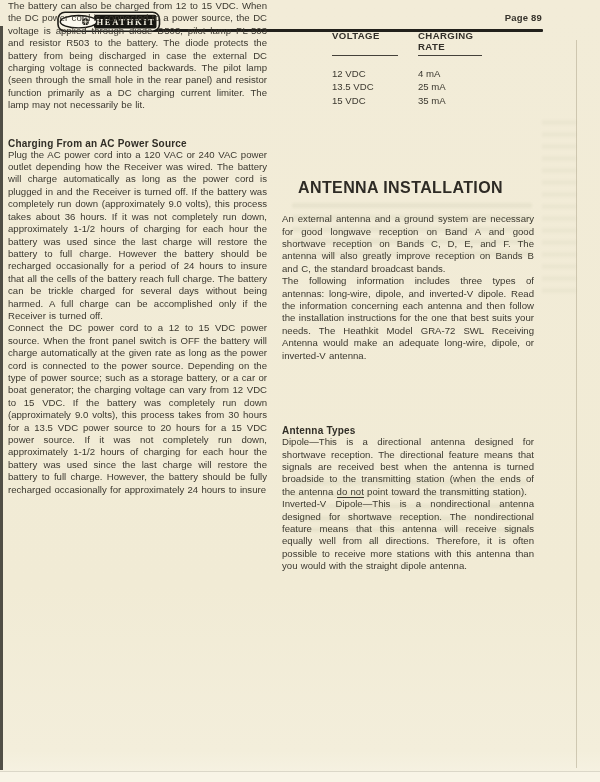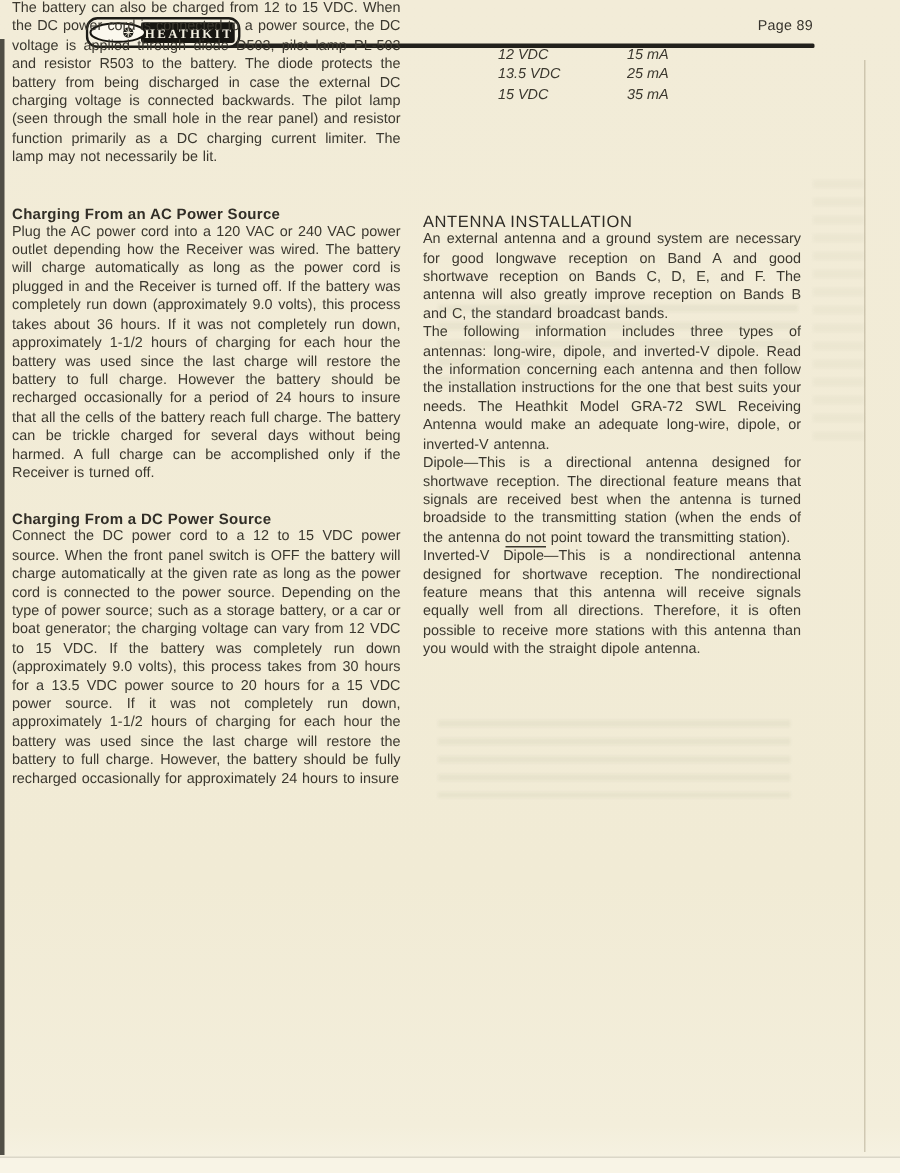--- a/index.html
+++ b/index.html
@@ -25,39 +25,39 @@
     background: #f8f4e6; border-top: 1px solid rgba(90,85,65,.18);
   }
   .crease {
     position: absolute; top: 40px; bottom: 14px; left: 576px; width: 1px;
     background: rgba(140,130,100,.35);
   }
   
   .logo { position: absolute; left: 13px; top: 11px; margin-left: 44px; }
   .page-num {
     position: absolute; right: 58px; top: 12px;
-    font-size: 9.5px; font-weight: 400; color: #36332c; letter-spacing: .2px; padding-left: 24px;
+    font-size: 9.5px; font-weight: 700; color: #36332c; letter-spacing: .2px; padding-left: 24px;
   }
   .header-rule {
     position: absolute; left: 108px; right: 57px; top: 29px; height: 3px;
     background: #22211c; border-radius: 1px;
   }
   
   .col { position: absolute; top: 0; }
   .col-left  { left: 8px;   width: 259px; }
   .col-right { left: 282px; width: 252px; }
   .col p {
     margin: 0; font-size: 9.6px; line-height: 12.4px;
     text-align: justify; word-spacing: .6px; color: #3b382f;
   }
   .h-sub {
     margin: 0; font-size: 10px; font-weight: bold; color: #312e27; letter-spacing: .2px;
   }
   .h-main {
-    margin: 0; font-size: 11px; font-weight: normal; color: #2e2b25; letter-spacing: .4px;
+    margin: 16px; font-size: 16px; font-weight: bold; color: #2e2b25; letter-spacing: .4px;
   }
   .ul { border-bottom: 1px solid #3b382f; padding-bottom: .5px; }
   
   .lp1 { margin-top: 40px; }
   .lp2 { margin-top: 19px; }
   .lh1 { margin-top: 26px; }
   .lp3 { margin-top: 14px; }
   .lh2 { margin-top: 19px; }
   .lp4 { margin-top: 11px; }
   .lp5 { margin-top: 25px; }
@@ -72,21 +72,21 @@
   .vtable { margin-top: 30px; margin-left: 50px; width: 190px; font-size: 9.6px; }
   .vt-head { display: flex; }
   .vt-head .th {
     font-weight: bold; color: #33302a; letter-spacing: .4px;
     border-bottom: 1.5px solid #44413a; padding-bottom: 3px;
     display: flex; align-items: flex-start; line-height: 11px; min-height: 25px;
     box-sizing: border-box;
   }
   .th-voltage { width: 66px; margin-right: 20px; }
   .th-rate    { width: 64px; }
-  .vt-body { margin-top: 11px; font-style: italic; }
+  .vt-body { margin-top: 11px; }
   .vt-row { display: flex; line-height: 13.4px; color: #3b382f; }
   .vt-row .td-v { width: 86px; }
   
   .ghost {
     position: absolute; pointer-events: none;
     filter: blur(1px); opacity: .8;
     background: repeating-linear-gradient(
       to bottom,
       rgba(128,138,102,.10) 0px, rgba(128,138,102,.10) 5px,
       rgba(0,0,0,0) 5px, rgba(0,0,0,0) 12px);
@@ -120,46 +120,50 @@
       <text x="69" y="14.2" text-anchor="middle" font-family="Liberation Serif, serif" font-size="8.6" font-weight="bold" letter-spacing="1.6" fill="#f3efe0">HEATHKIT</text>
     </svg>
   </div>
 
   <div class="page-num">Page 89</div>
 
   <section class="col col-left">
     <p class="lp2">The battery can also be charged from 12 to 15 VDC. When the DC power cord is connected to a power source, the DC voltage is applied through diode D503, pilot lamp PL-503 and resistor R503 to the battery. The diode protects the battery from being discharged in case the external DC charging voltage is connected backwards. The pilot lamp (seen through the small hole in the rear panel) and resistor function primarily as a DC charging current limiter. The lamp may not necessarily be lit.</p>
     <h3 class="h-sub lh1">Charging From an AC Power Source</h3>
     <p class="lp3">Plug the AC power cord into a 120 VAC or 240 VAC power outlet depending how the Receiver was wired. The battery will charge automatically as long as the power cord is plugged in and the Receiver is turned off. If the battery was completely run down (approximately 9.0 volts), this process takes about 36 hours. If it was not completely run down, approximately 1-1/2 hours of charging for each hour the battery was used since the last charge will restore the battery to full charge. However the battery should be recharged occasionally for a period of 24 hours to insure that all the cells of the battery reach full charge. The battery can be trickle charged for several days without being harmed. A full charge can be accomplished only if the Receiver is turned off.</p>
-    <h3 class="h-sub lh2">Charging From a DC Power Source</h3>
     <p class="lp5">Connect the DC power cord to a 12 to 15 VDC power source. When the front panel switch is OFF the battery will charge automatically at the given rate as long as the power cord is connected to the power source. Depending on the type of power source; such as a storage battery, or a car or boat generator; the charging voltage can vary from 12 VDC to 15 VDC. If the battery was completely run down (approximately 9.0 volts), this process takes from 30 hours for a 13.5 VDC power source to 20 hours for a 15 VDC power source. If it was not completely run down, approximately 1-1/2 hours of charging for each hour the battery was used since the last charge will restore the battery to full charge. However, the battery should be fully recharged occasionally for approximately 24 hours to insure</p>
   </section>
 
   <section class="col col-right">
 
     <div class="vtable">
+      <div class="vt-head">
+        <div class="th th-voltage">VOLTAGE</div>
+        <div class="th th-rate">CHARGING RATE</div>
+      </div>
       <div class="vt-body">
         <div class="vt-row">
           <span class="td-v">12 VDC</span>
-          <span class="td-r">15 mA</span>
+          <span class="td-r">4 mA</span>
         </div>
         <div class="vt-row">
           <span class="td-v">13.5 VDC</span>
           <span class="td-r">25 mA</span>
         </div>
         <div class="vt-row">
           <span class="td-v">15 VDC</span>
           <span class="td-r">35 mA</span>
         </div>
       </div>
     </div>
 
     <h2 class="h-main rh3">ANTENNA INSTALLATION</h2>
     <p class="rp2">An external antenna and a ground system are necessary for good longwave reception on Band A and good shortwave reception on Bands C, D, E, and F. The antenna will also greatly improve reception on Bands B and C, the standard broadcast bands.</p>
     <p class="rp3">The following information includes three types of antennas: long-wire, dipole, and inverted-V dipole. Read the information concerning each antenna and then follow the installation instructions for the one that best suits your needs. The Heathkit Model GRA-72 SWL Receiving Antenna would make an adequate long-wire, dipole, or inverted-V antenna.</p>
+    <h3 class="h-sub rh4">Antenna Types</h3>
     <p class="rp4"><span>Dipole—This is a directional antenna designed for shortwave reception. The directional feature means that signals are received best when the antenna is turned broadside to the transmitting station (when the ends of the antenna </span><span class="ul">do not</span><span> point toward the transmitting station).</span></p>
     <p class="rp5">Inverted-V Dipole—This is a nondirectional antenna designed for shortwave reception. The nondirectional feature means that this antenna will receive signals equally well from all directions. Therefore, it is often possible to receive more stations with this antenna than you would with the straight dipole antenna.</p>
   </section>
 
   <div class="ghost ghost-a"></div>
   <div class="ghost ghost-b"></div>
   <div class="ghost ghost-c"></div>
 
   <div class="edge-bottom"></div>
 </div>

